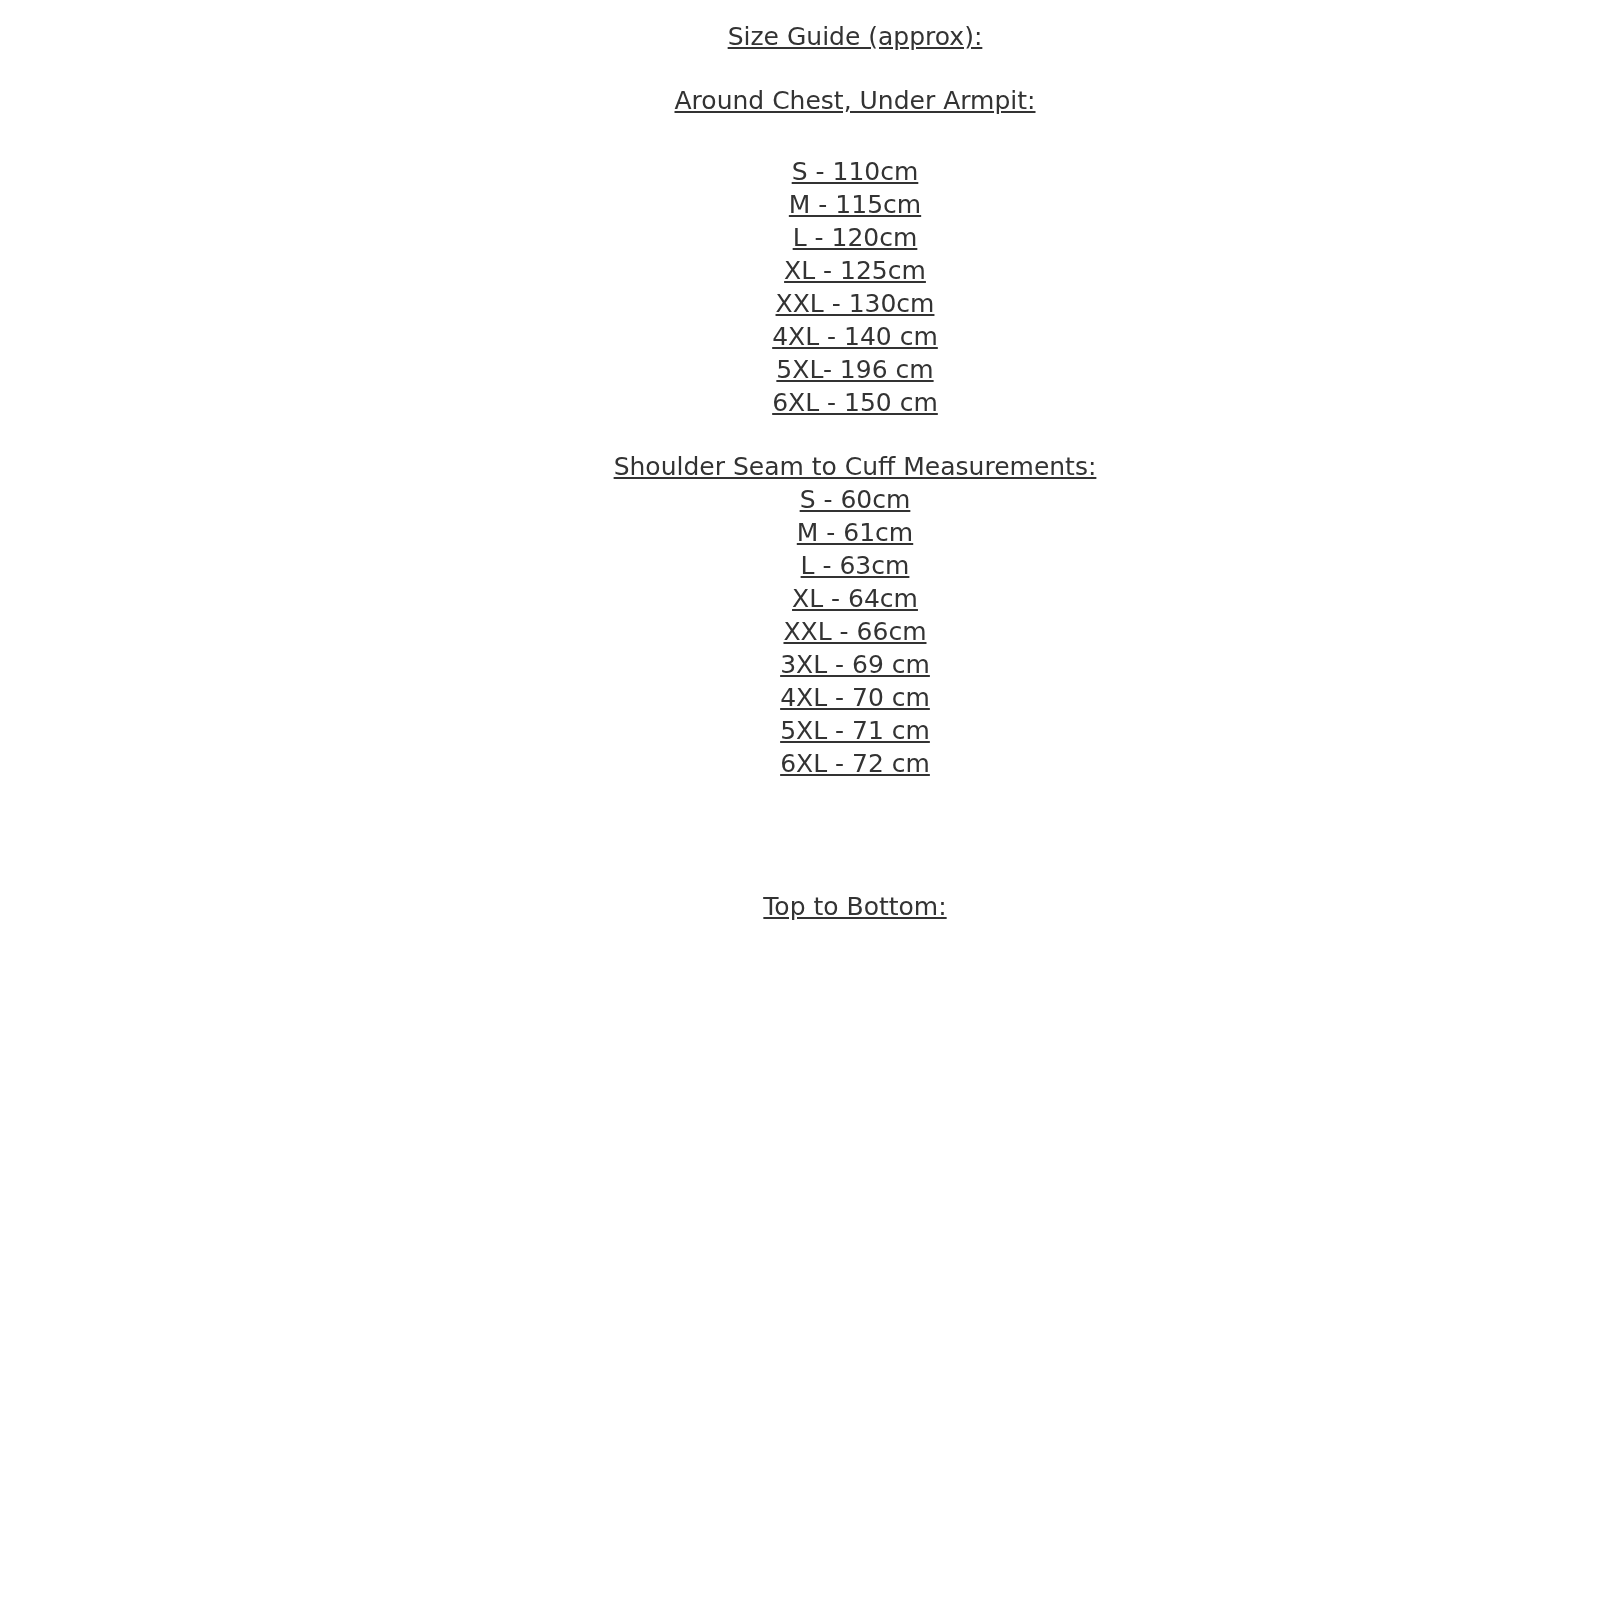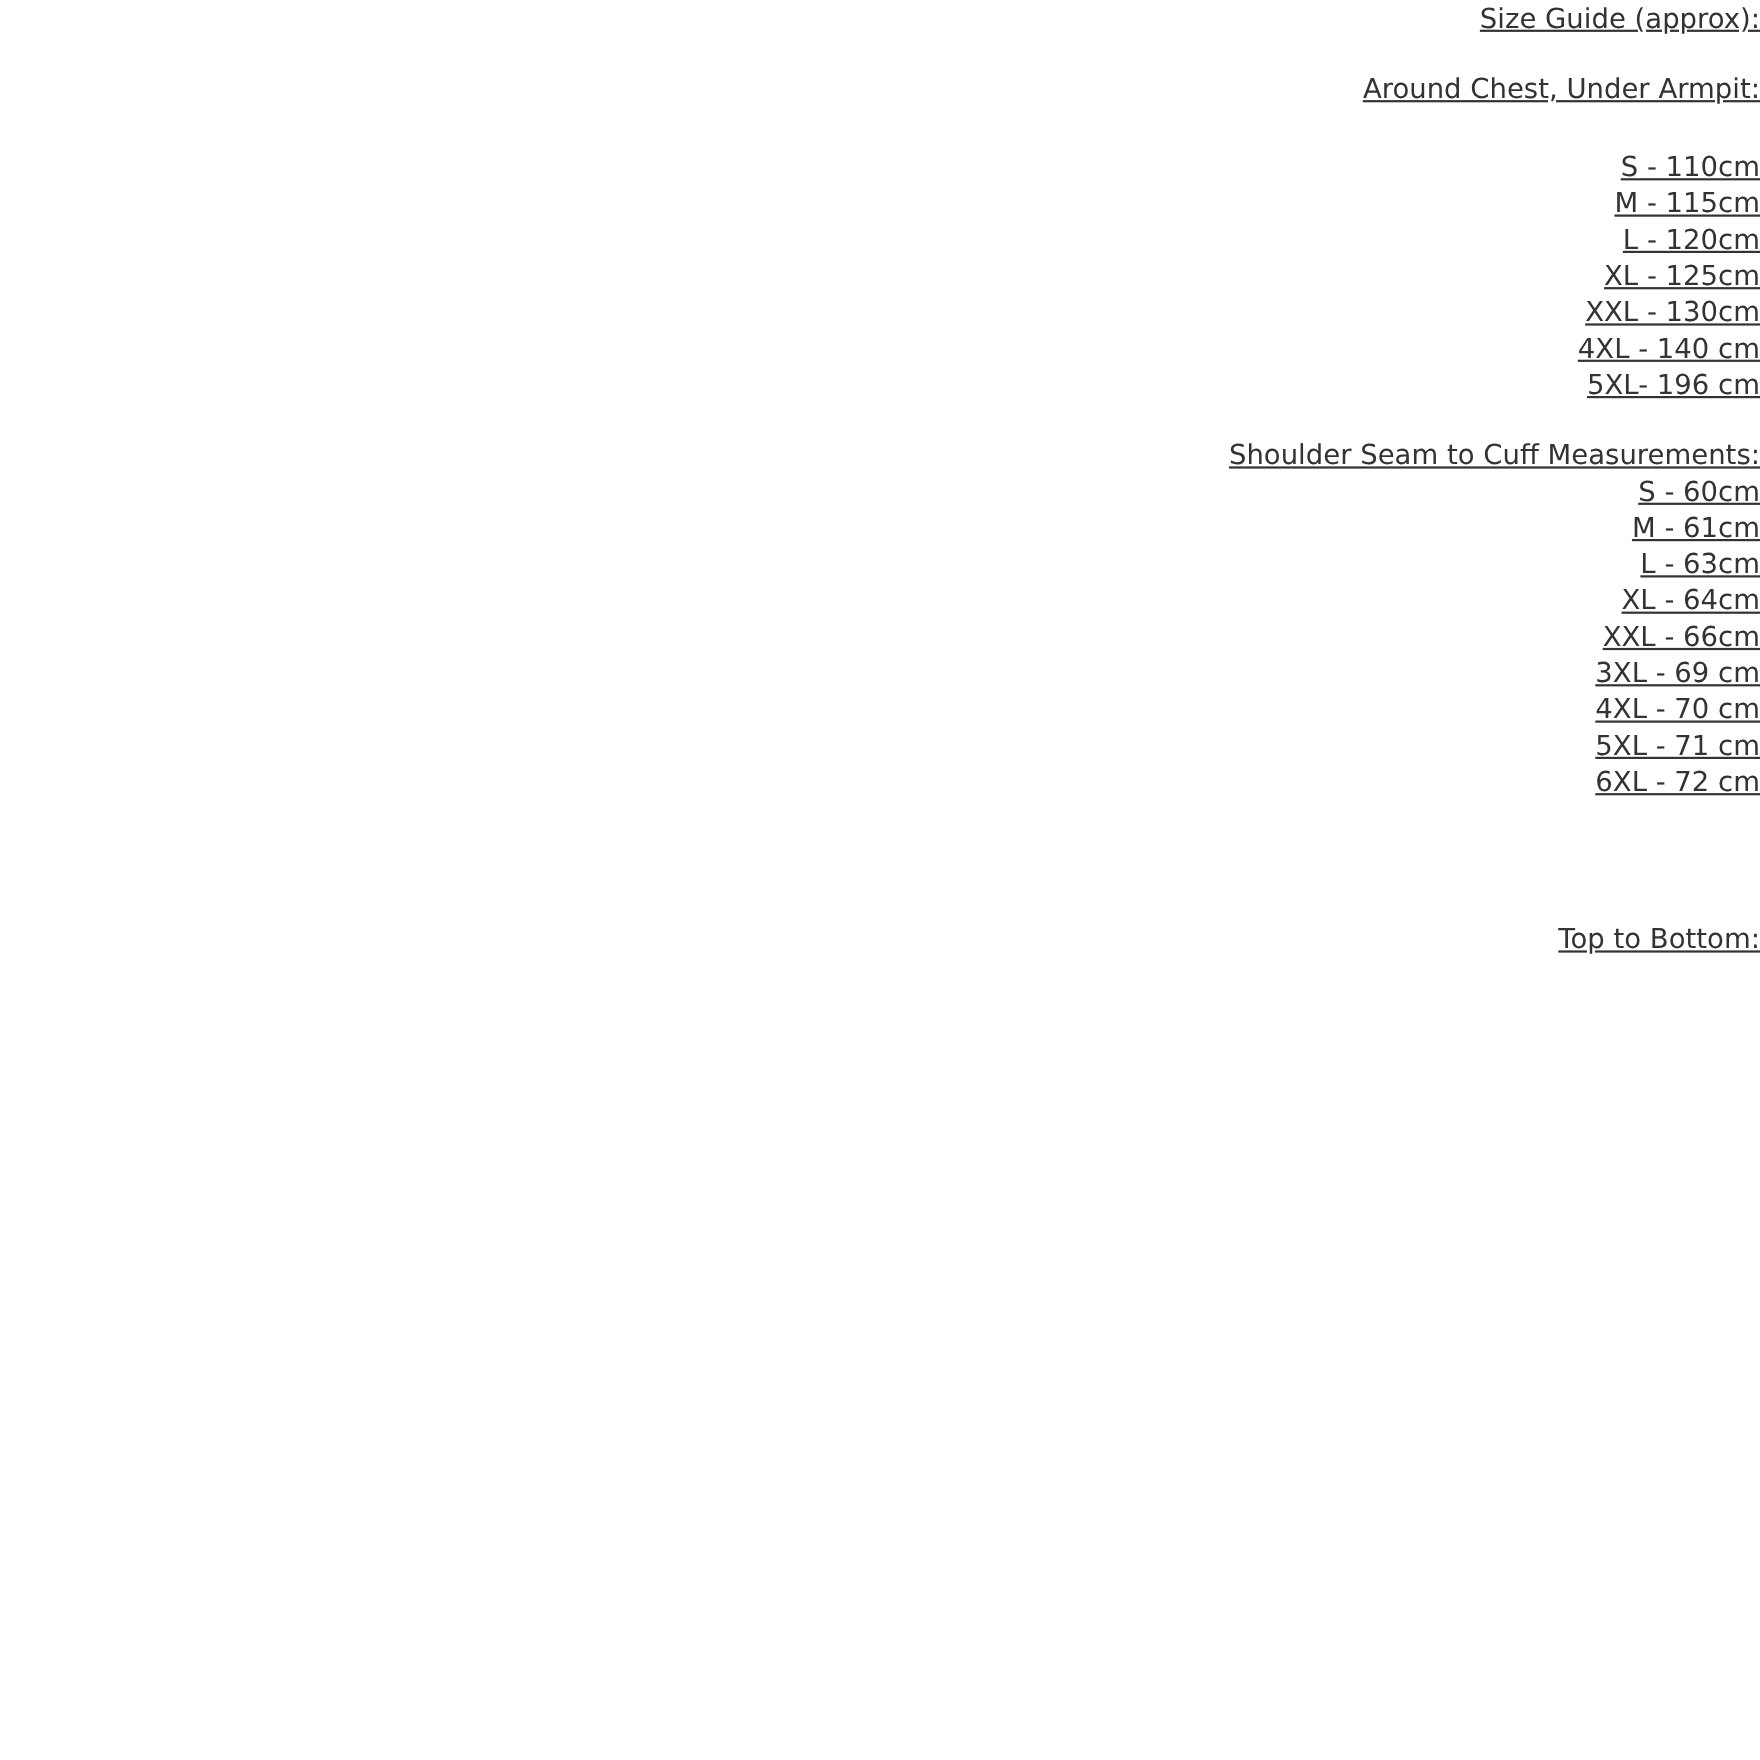--- a/index.html
+++ b/index.html
@@ -12,21 +12,22 @@
     background: #ffffff;
     font-family: "DejaVu Sans", "Liberation Sans", sans-serif;
     font-size: 25px;
     line-height: 33px;
     color: #333333;
     overflow: hidden;
   }
   .content {
     margin-left: 110px;
     width: 1490px;
-    text-align: right;
+    padding-top: 20px;
+    text-align: center;
   }
   .line {
     white-space: pre;
     height: 33px;
     text-decoration: underline;
   }
   .title {
     text-decoration: underline;
   }
   .sp1 { height: 31px; }
@@ -50,20 +51,21 @@
   <div class="sp2"></div>
 
   <div>
     <div class="line">S - 110cm</div>
     <div class="line">M - 115cm</div>
     <div class="line">L - 120cm</div>
     <div class="line">XL - 125cm</div>
     <div class="line">XXL - 130cm</div>
     <div class="line">4XL - 140 cm</div>
     <div class="line">5XL- 196 cm</div>
+    <div class="line">6XL - 150 cm</div>
   </div>
 
   <div class="sp3"></div>
 
   <div class="line heading">Shoulder Seam to Cuff Measurements:</div>
 
   <div>
     <div class="line">S - 60cm</div>
     <div class="line">M - 61cm</div>
     <div class="line">L - 63cm</div>

